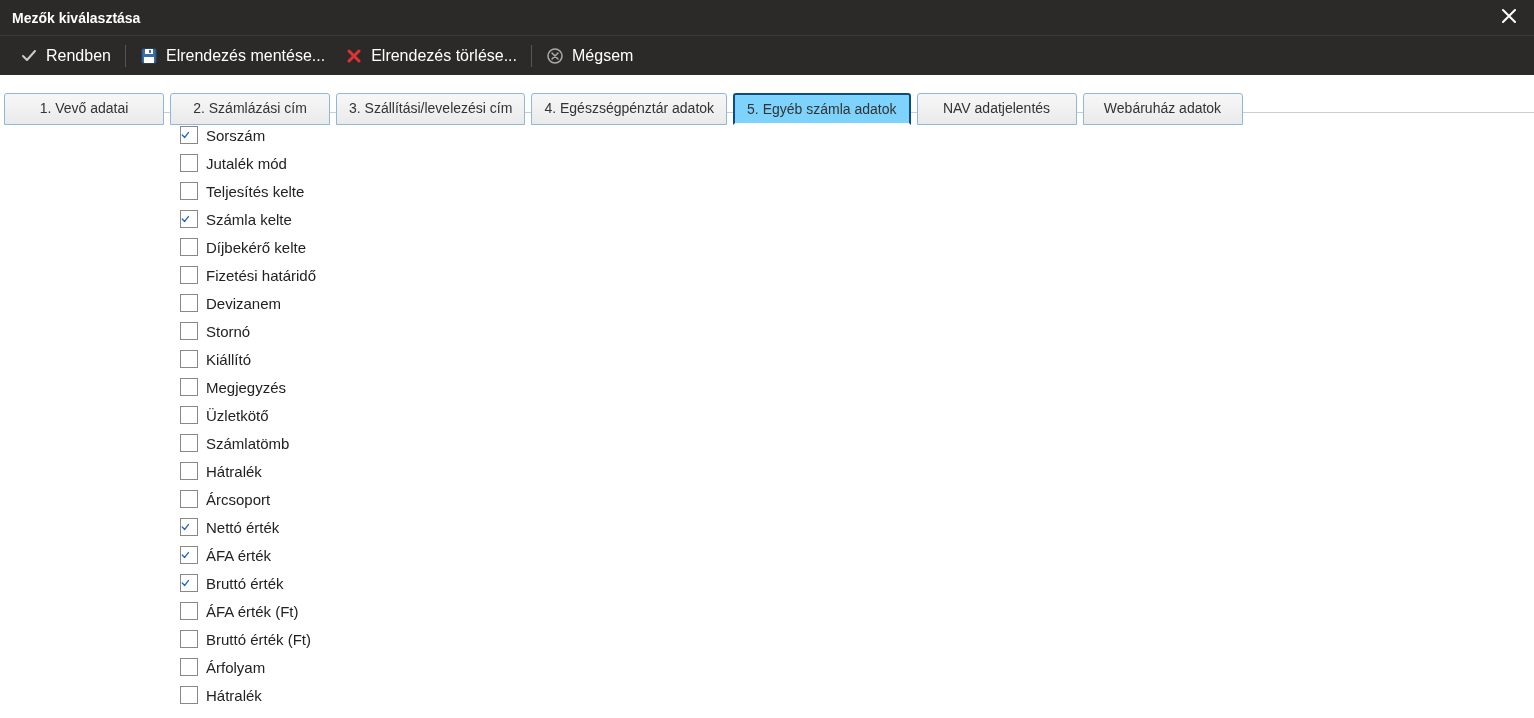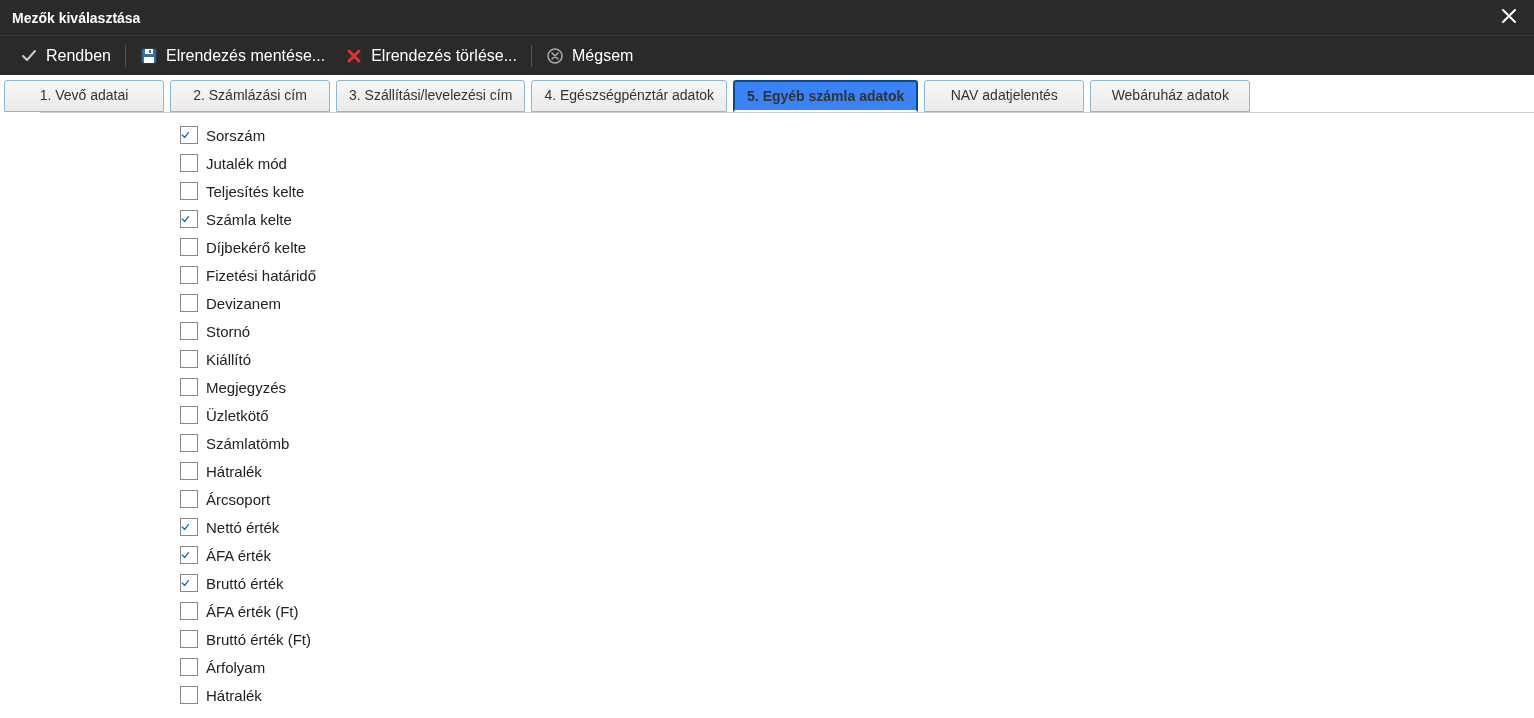--- a/index.html
+++ b/index.html
@@ -22,27 +22,27 @@
     padding: 6px 12px;
     text-align: center;
     background: linear-gradient(#f7f7f7, #eaeaea);
     border: 1px solid #8fb8d8;
     border-bottom: 1px solid #8fb8d8;
     color: #333;
     font-size: 14px;
     border-radius: 3px 3px 0 0;
     cursor: pointer;
     position: relative;
-    top: 1px;
+    top: 14px;
   }
   .tab.active {
-    background: #3b82f6;
+    background: #7dd3fc;
     border: 2px solid #0a4c83;
     border-bottom: 2px solid #fff;
-    font-weight: 700;
+    font-weight: 400;
     z-index: 2;
   }
 
   .content-wrap { flex: 1; display: flex; overflow: hidden; border-top: 1px solid #ccc; margin-left: 40px; }
   .content { flex: 1; overflow-y: scroll; padding: 8px 0 8px 140px; }
   .row { display: flex; align-items: center; height: 28px; gap: 8px; }
   .chk {
     width: 18px; height: 18px;
     border: 1px solid #888;
     background: #fff;

